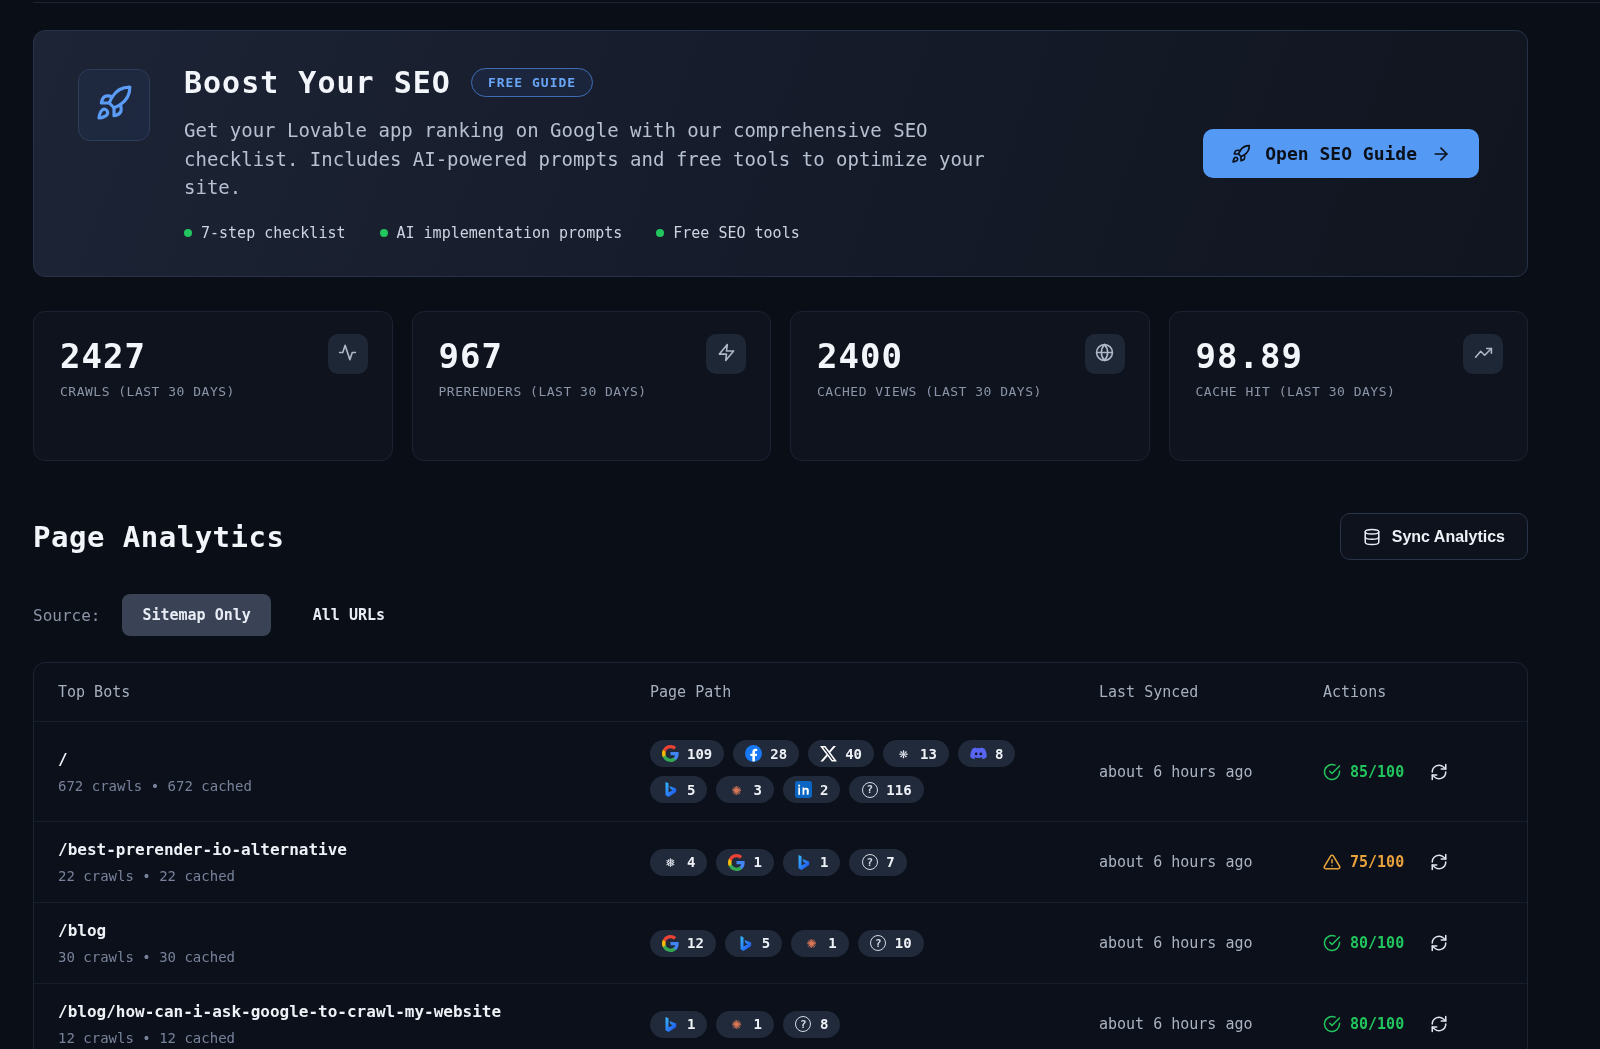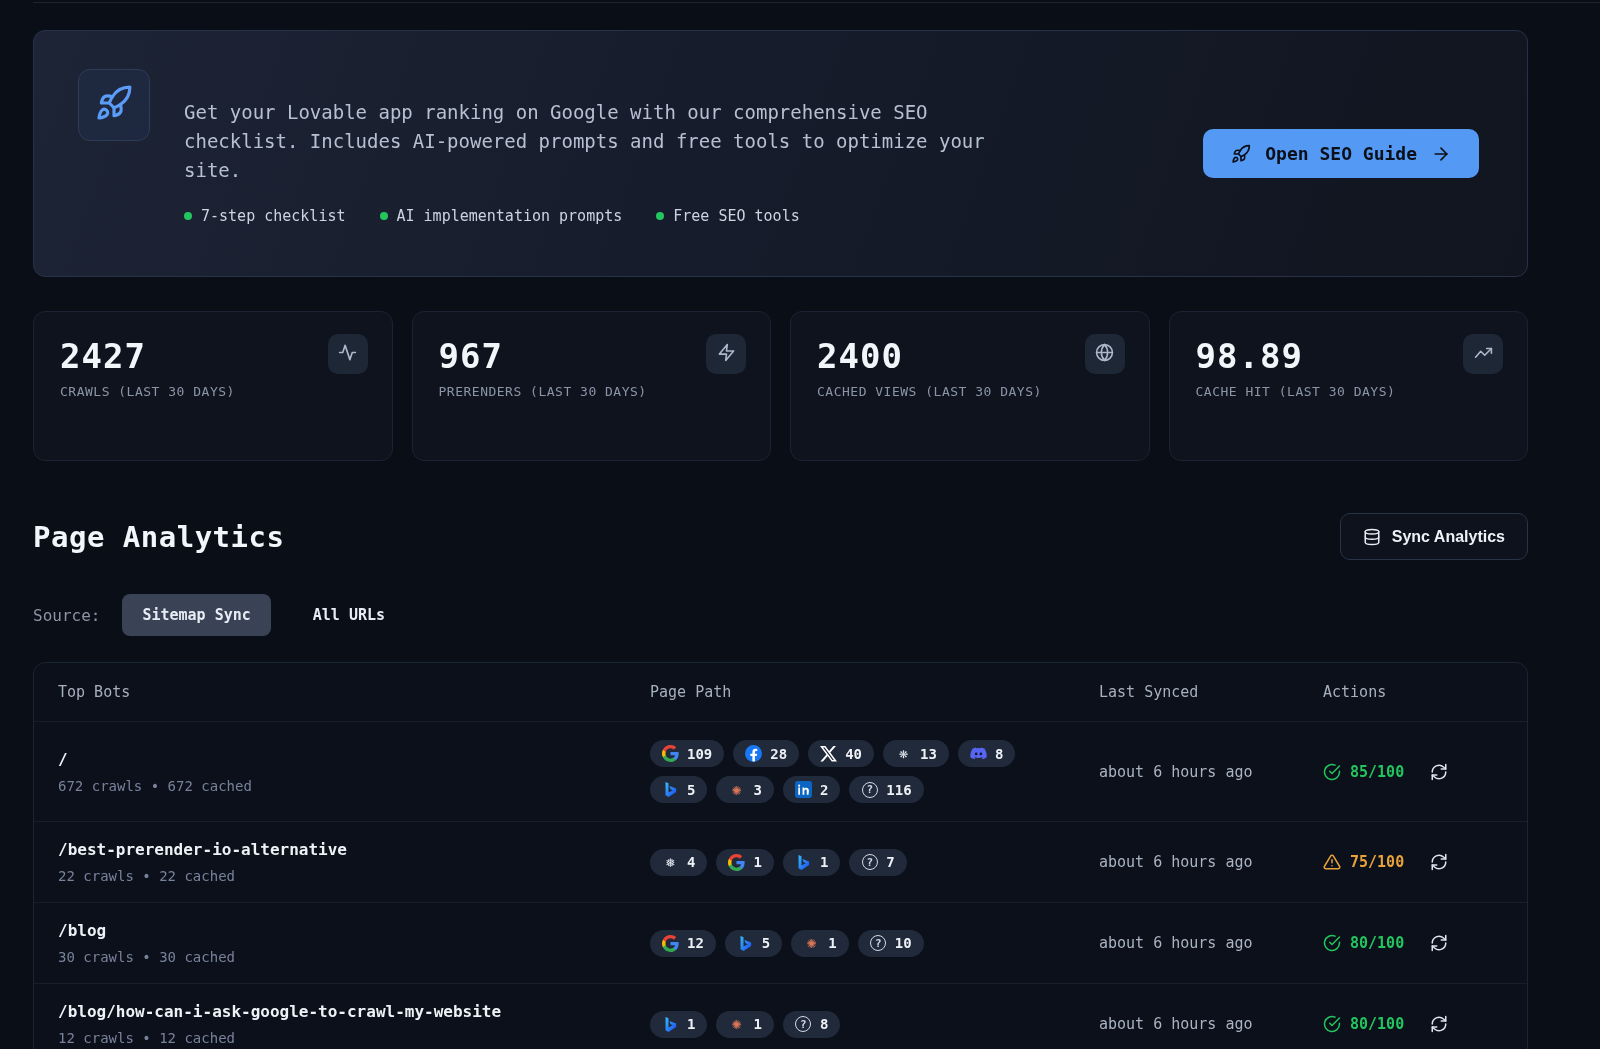--- a/index.html
+++ b/index.html
@@ -142,20 +142,24 @@
   <section class="banner">
     <div class="banner-icon-tile">
       <span><svg fill="none" stroke="currentColor" stroke-width="2" stroke-linecap="round" stroke-linejoin="round" viewBox="0 0 24 24">
             <path d="M4.5 16.5c-1.5 1.26-2 5-2 5s3.74-.5 5-2c.71-.84.7-2.13-.09-2.91a2.18 2.18 0 0 0-2.91-.09z"></path>
             <path d="M12 15l-3-3a22 22 0 0 1 2-3.95A12.88 12.88 0 0 1 22 2c0 2.72-.78 7.5-6 11a22.35 22.35 0 0 1-4 2z"></path>
             <path d="M9 12H4s.55-3.03 2-4c1.62-1.08 5 0 5 0"></path>
             <path d="M12 15v5s3.03-.55 4-2c1.08-1.62 0-5 0-5"></path>
           </svg></span>
     </div>
     <div class="banner-main">
+      <div class="banner-title-row">
+        <h1 class="banner-title">Boost Your SEO</h1>
+        <span class="banner-badge">FREE GUIDE</span>
+      </div>
       <p class="banner-desc">Get your Lovable app ranking on Google with our comprehensive SEO checklist. Includes AI-powered prompts and free tools to optimize your site.</p>
       <div class="banner-features">
         <div class="feature">
           <span class="dot"></span>
           <span>7-step checklist</span>
         </div>
         <div class="feature">
           <span class="dot"></span>
           <span>AI implementation prompts</span>
         </div>
@@ -235,21 +239,21 @@
             <path d="M3 5v14c0 1.66 4 3 9 3s9-1.34 9-3V5"></path>
             <path d="M3 12c0 1.66 4 3 9 3s9-1.34 9-3"></path>
           </svg>
         </span>
       <span>Sync Analytics</span>
     </button>
   </div>
 
   <div class="source-row">
     <span class="source-label">Source:</span>
-    <span class="source-opt active">Sitemap Sync</span>
+    <span class="source-opt active">Sitemap Only</span>
     <span class="source-opt">All URLs</span>
   </div>
 
   <section class="table">
     <div class="tgrid thead">
       <div class="th">Top Bots</div>
       <div class="th">Page Path</div>
       <div class="th">Last Synced</div>
       <div class="th">Actions</div>
     </div>

